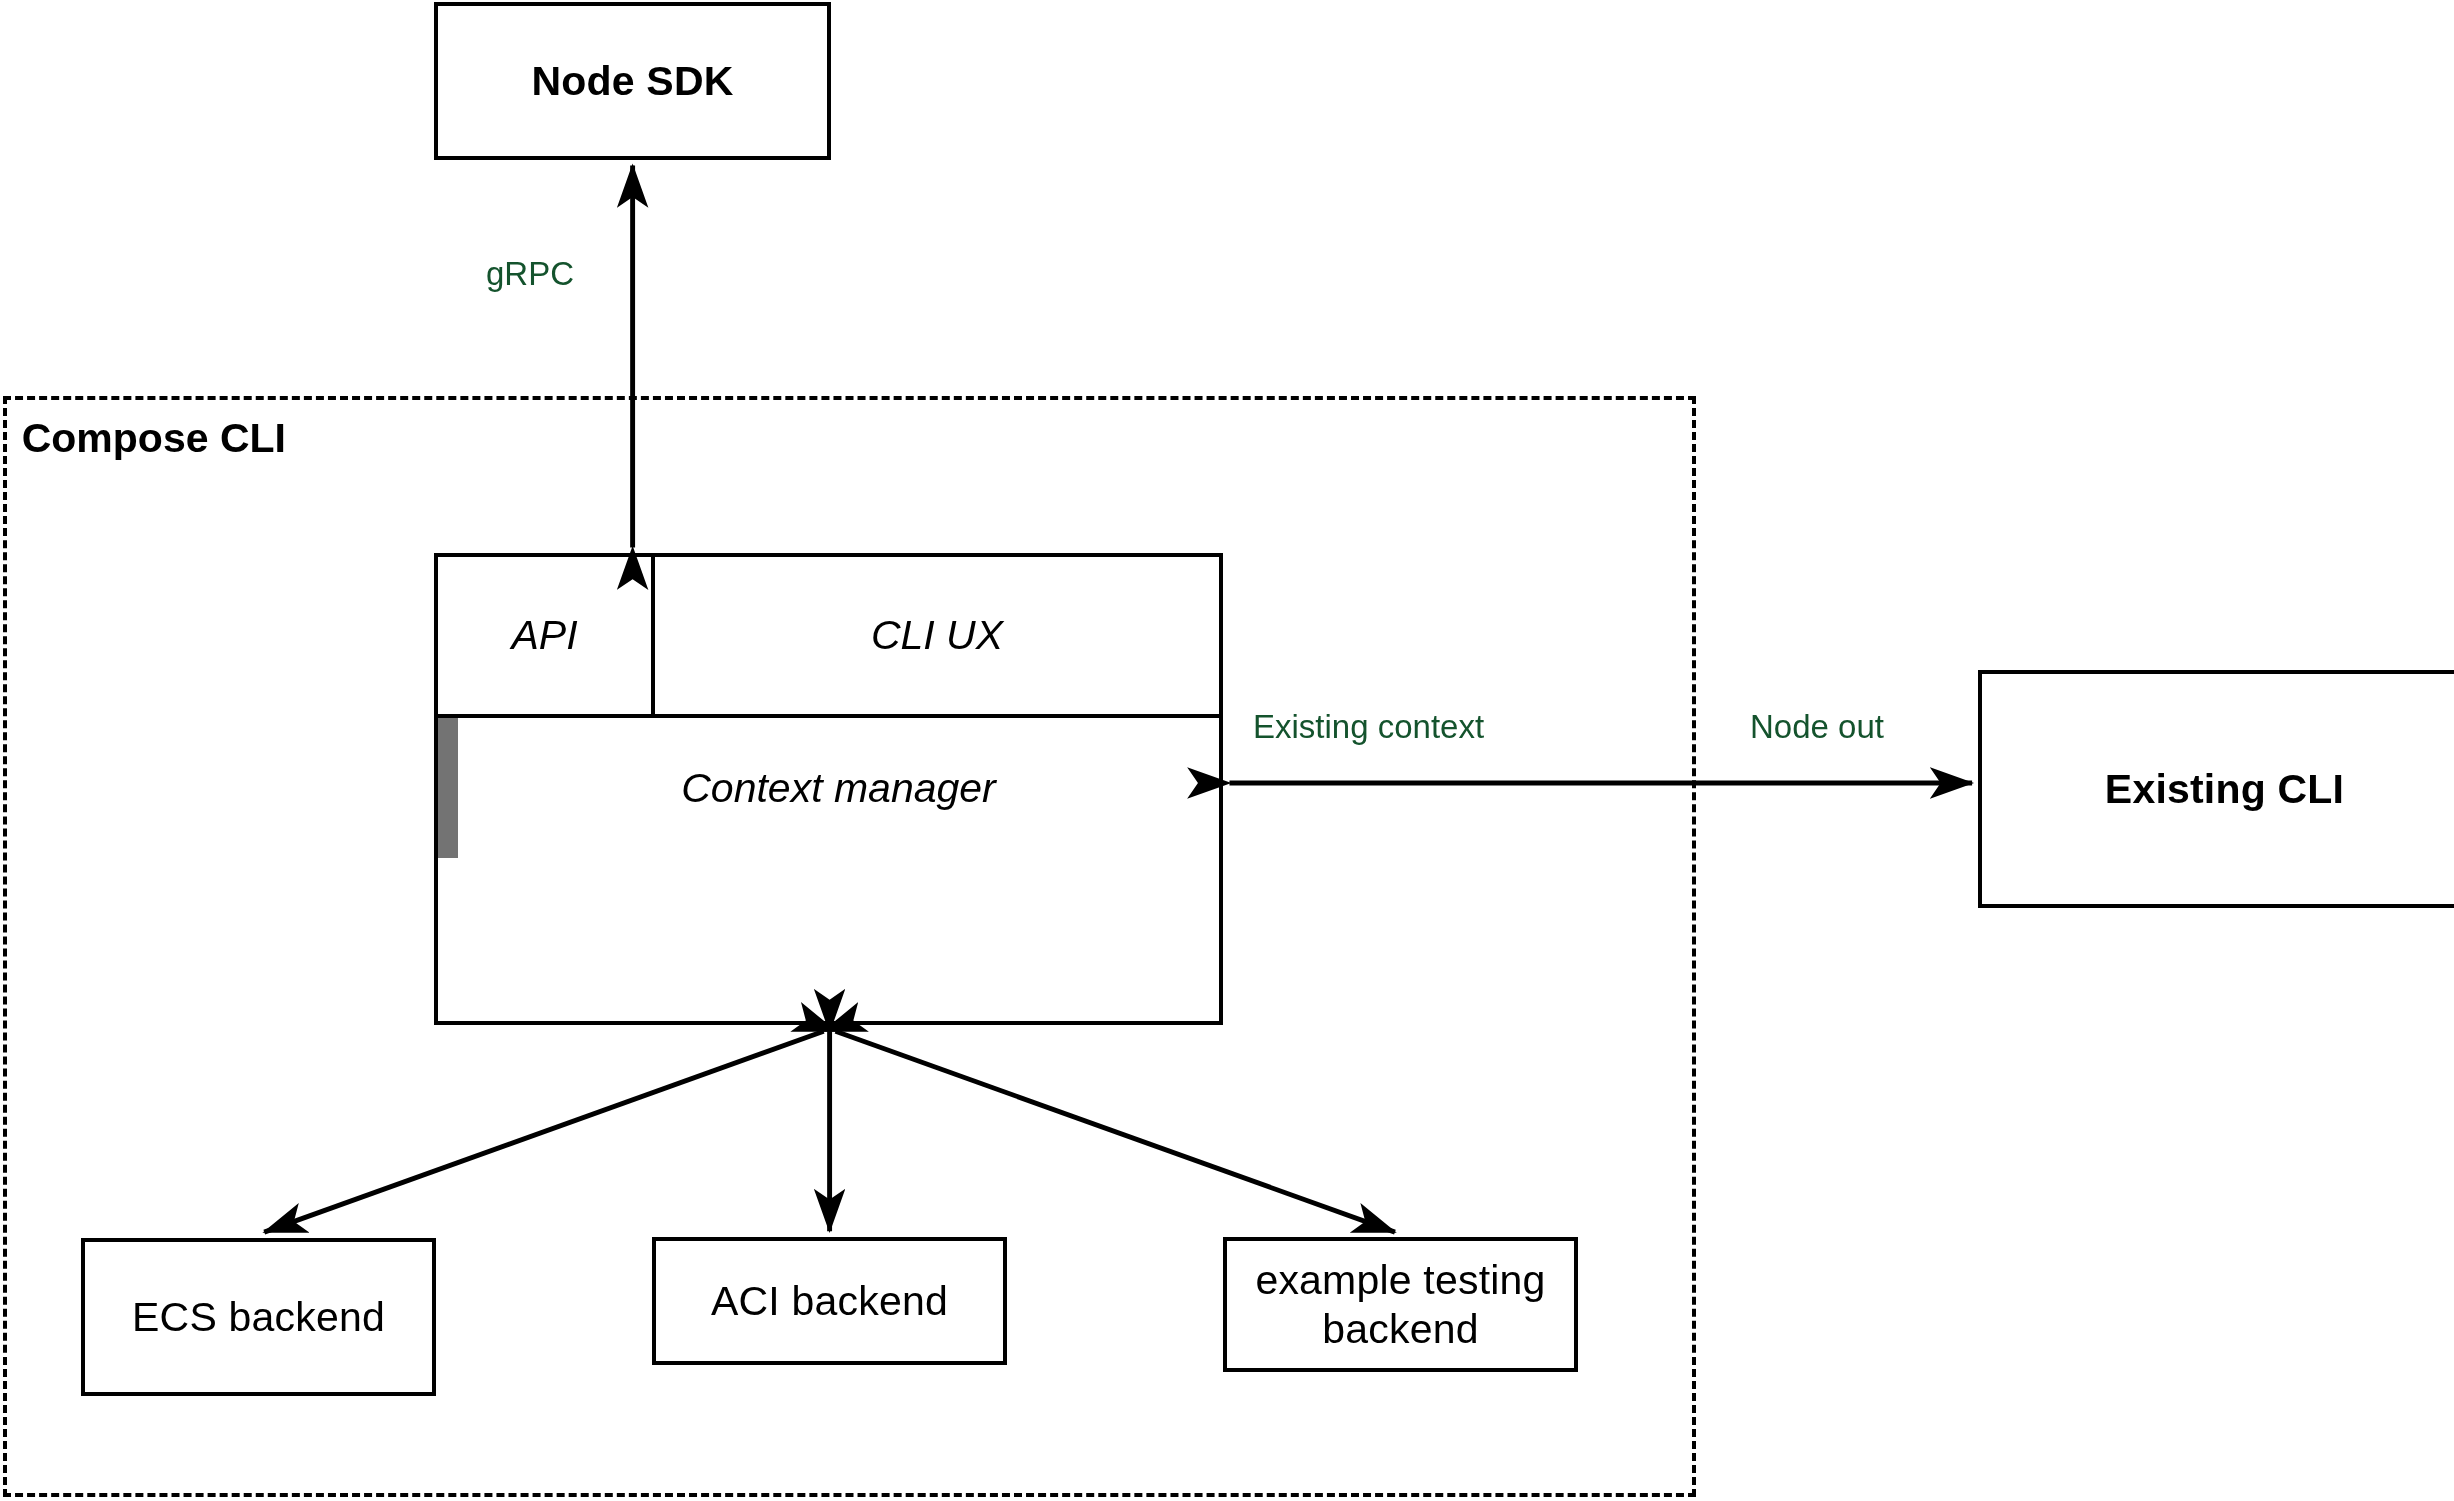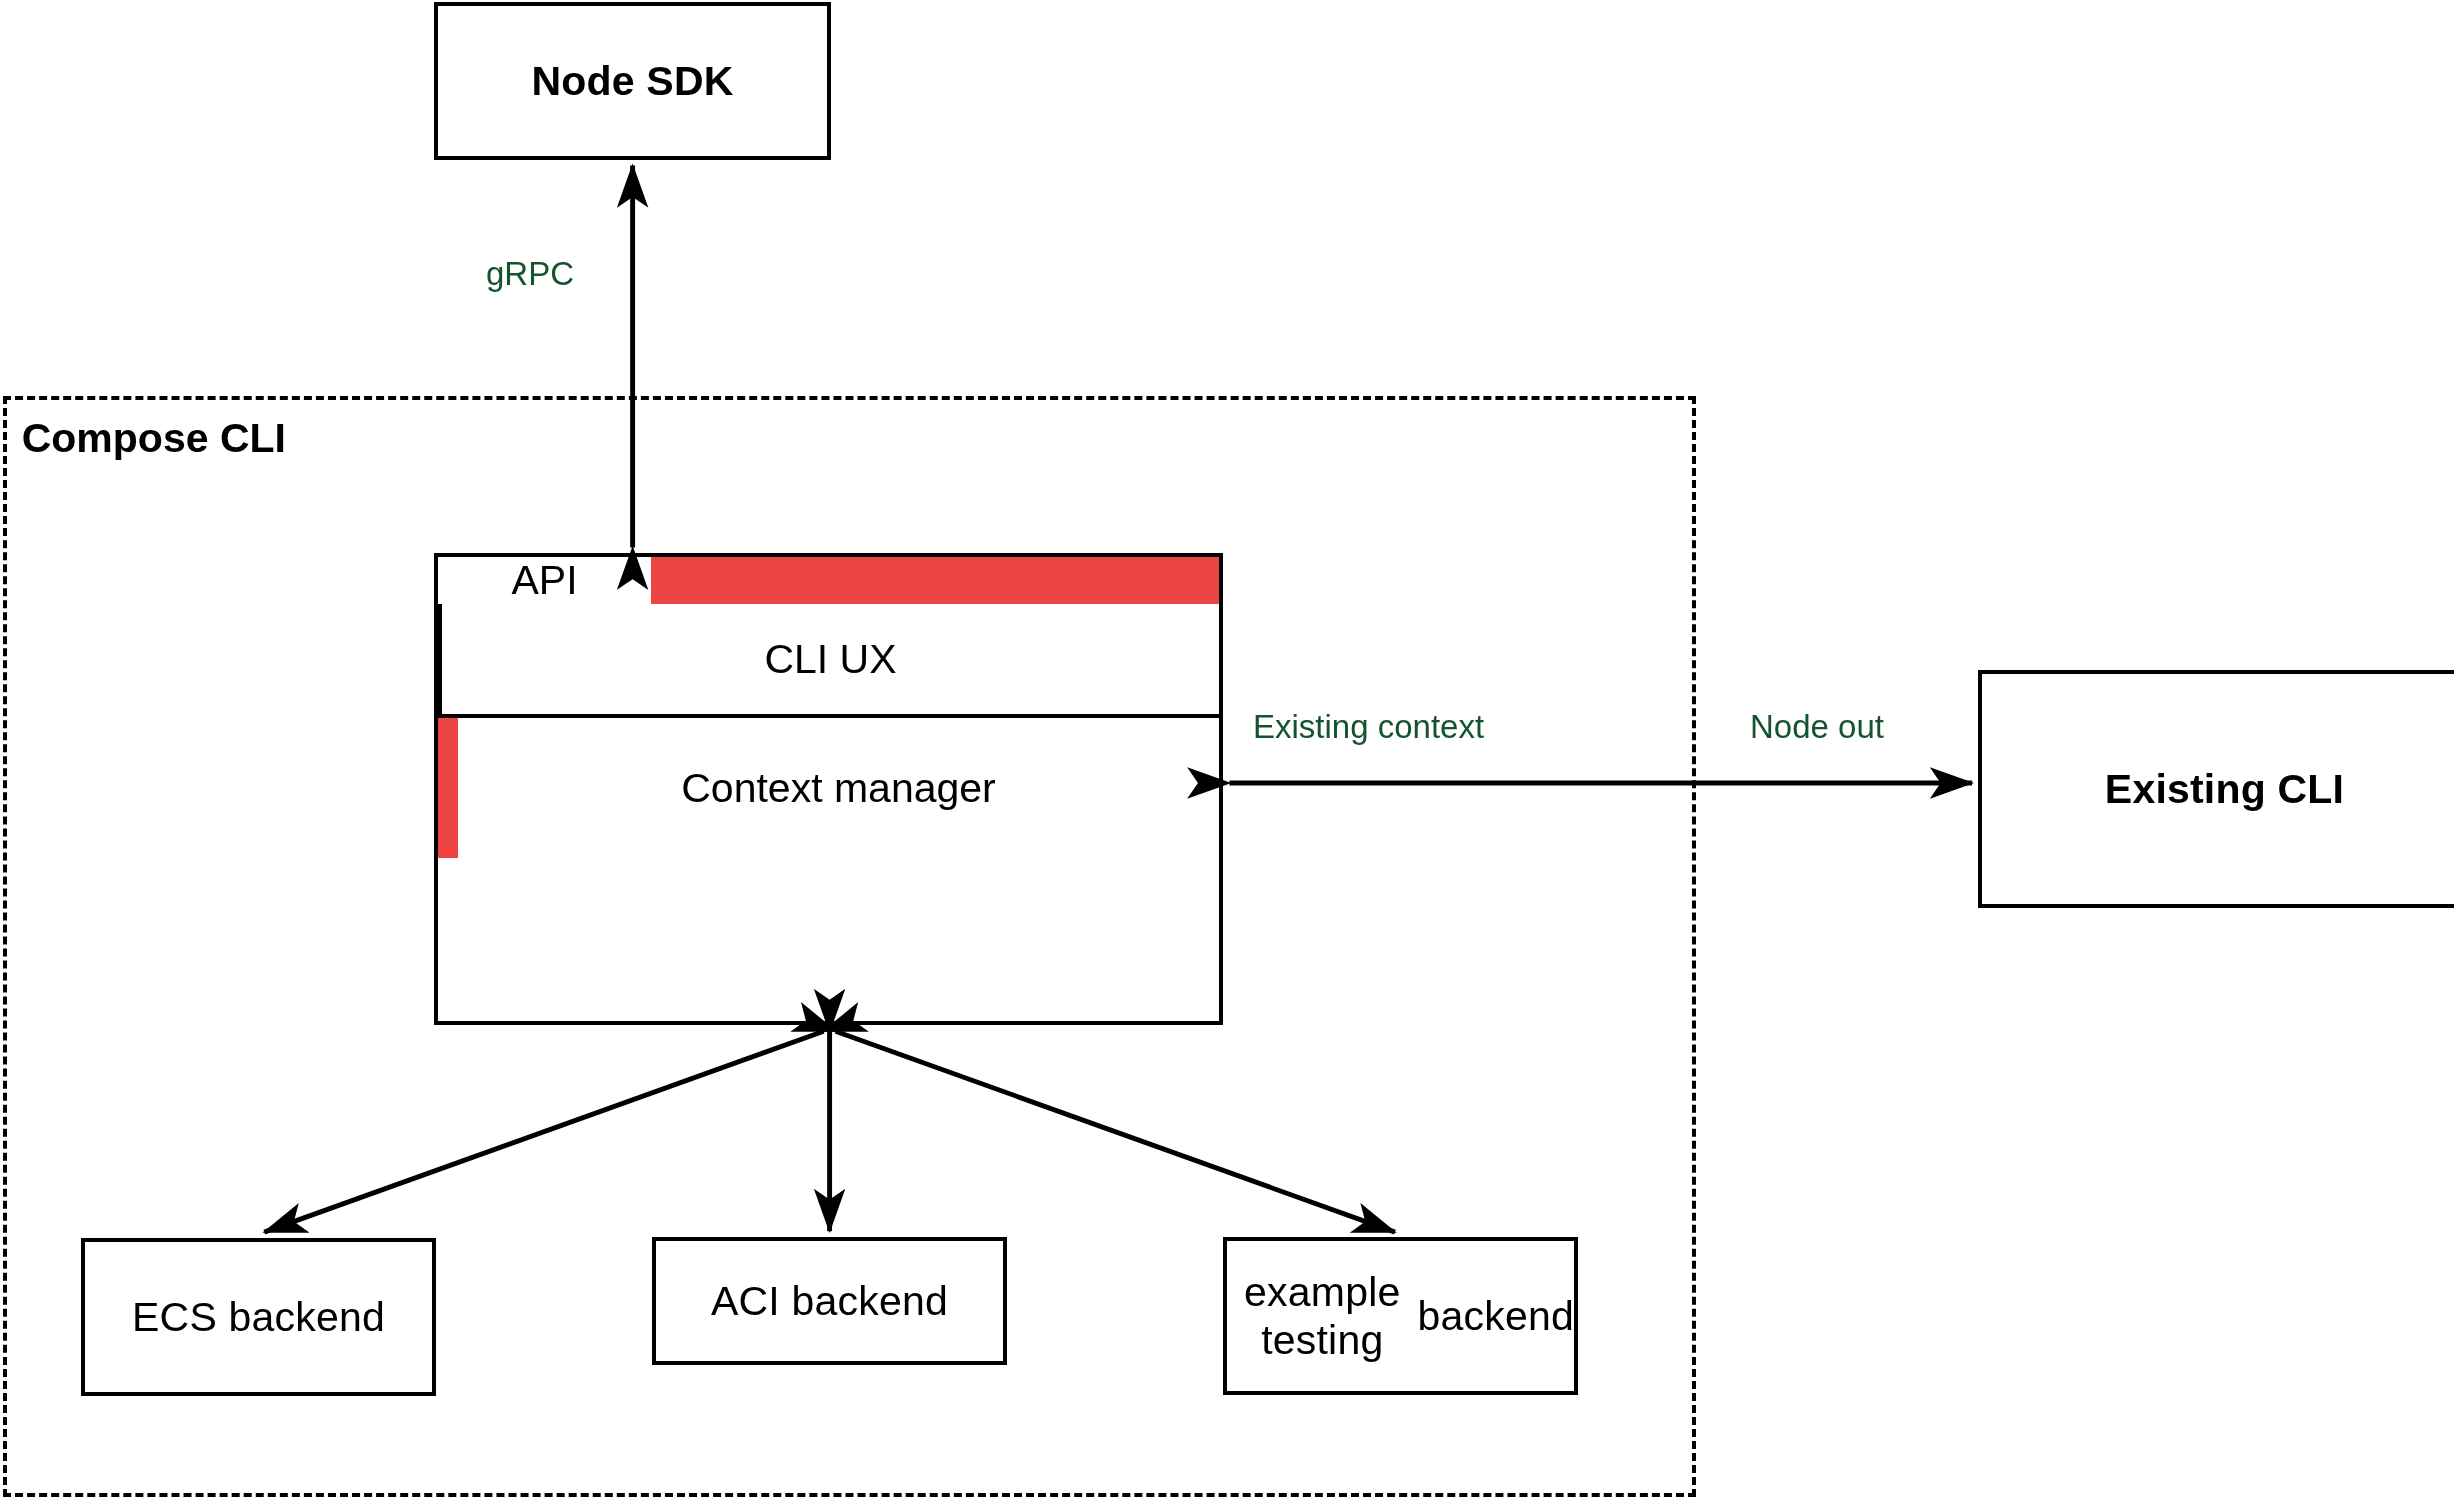--- a/index.html
+++ b/index.html
@@ -57,22 +57,23 @@
     position: absolute;
     box-sizing: border-box;
     border: 4.9px solid #000000;
     background: #ffffff;
     display: flex;
     flex-direction: column;
   }
   .stack-row {
     box-sizing: border-box;
     display: flex;
-    flex-direction: column;
-    background: #ef4444;
+    flex-direction: row;
+    background: #737373;
+    font-style: italic;
   }
   .stack-row + .stack-row { border-top: 4.9px solid #000000; }
   .stack-cell {
     box-sizing: border-box;
     display: flex;
     align-items: center;
     justify-content: center;
     font-size: 41px;
     color: #000000;
     background: #ffffff;
@@ -118,21 +119,21 @@
       <div class="stack-cell" style="flex:1;">Context manager</div>
     </div>
   </div>
 
   <div class="box bold" style="left:1978px; top:670px; width:493px; height:238px;">Existing CLI</div>
 
   <div class="box" style="left:81px; top:1238px; width:355px; height:158px;">ECS backend</div>
 
   <div class="box" style="left:652px; top:1237px; width:355px; height:128px;">ACI backend</div>
 
-  <div class="box" style="left:1223px; top:1237px; width:355px; height:158px; flex-direction:row;">
+  <div class="box" style="left:1223px; top:1237px; width:355px; height:135px; flex-direction:column;">
     <span>example testing</span>
     <span>backend</span>
   </div>
 
   <div class="edge-label" style="left:486px; top:255px;">gRPC</div>
 
   <div class="edge-label" style="left:1253px; top:708px;">Existing context</div>
 
   <div class="edge-label" style="left:1750px; top:708px;">Node out</div>
 

